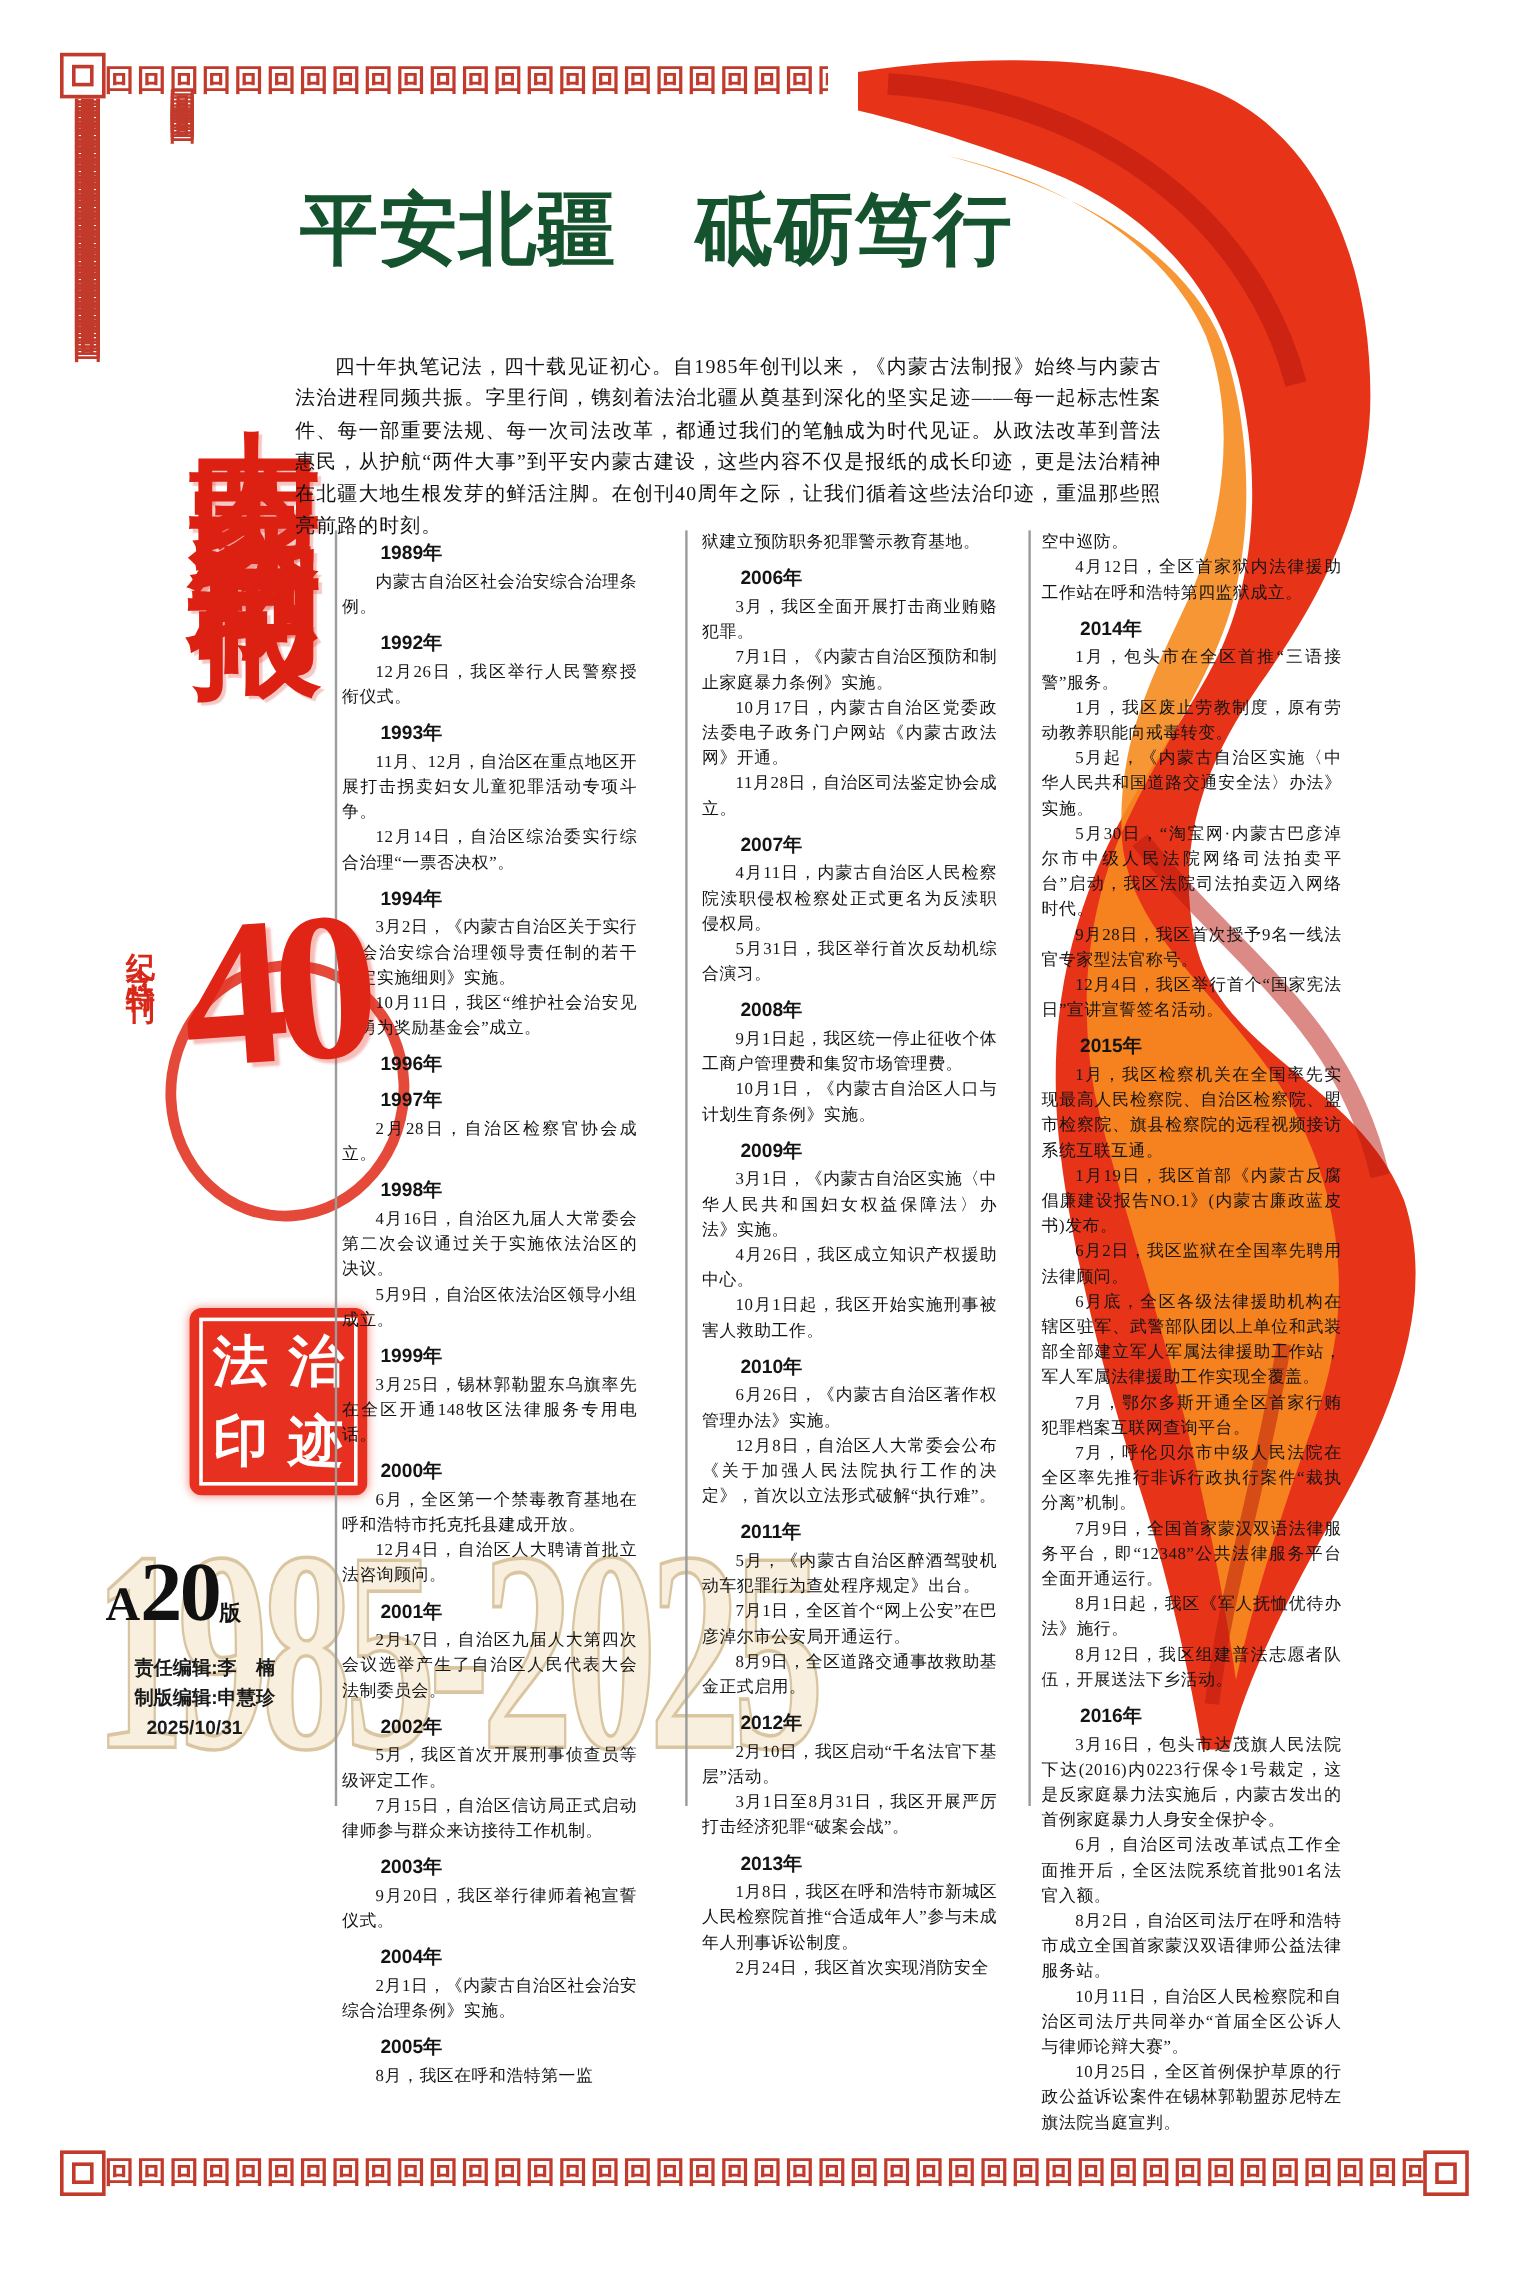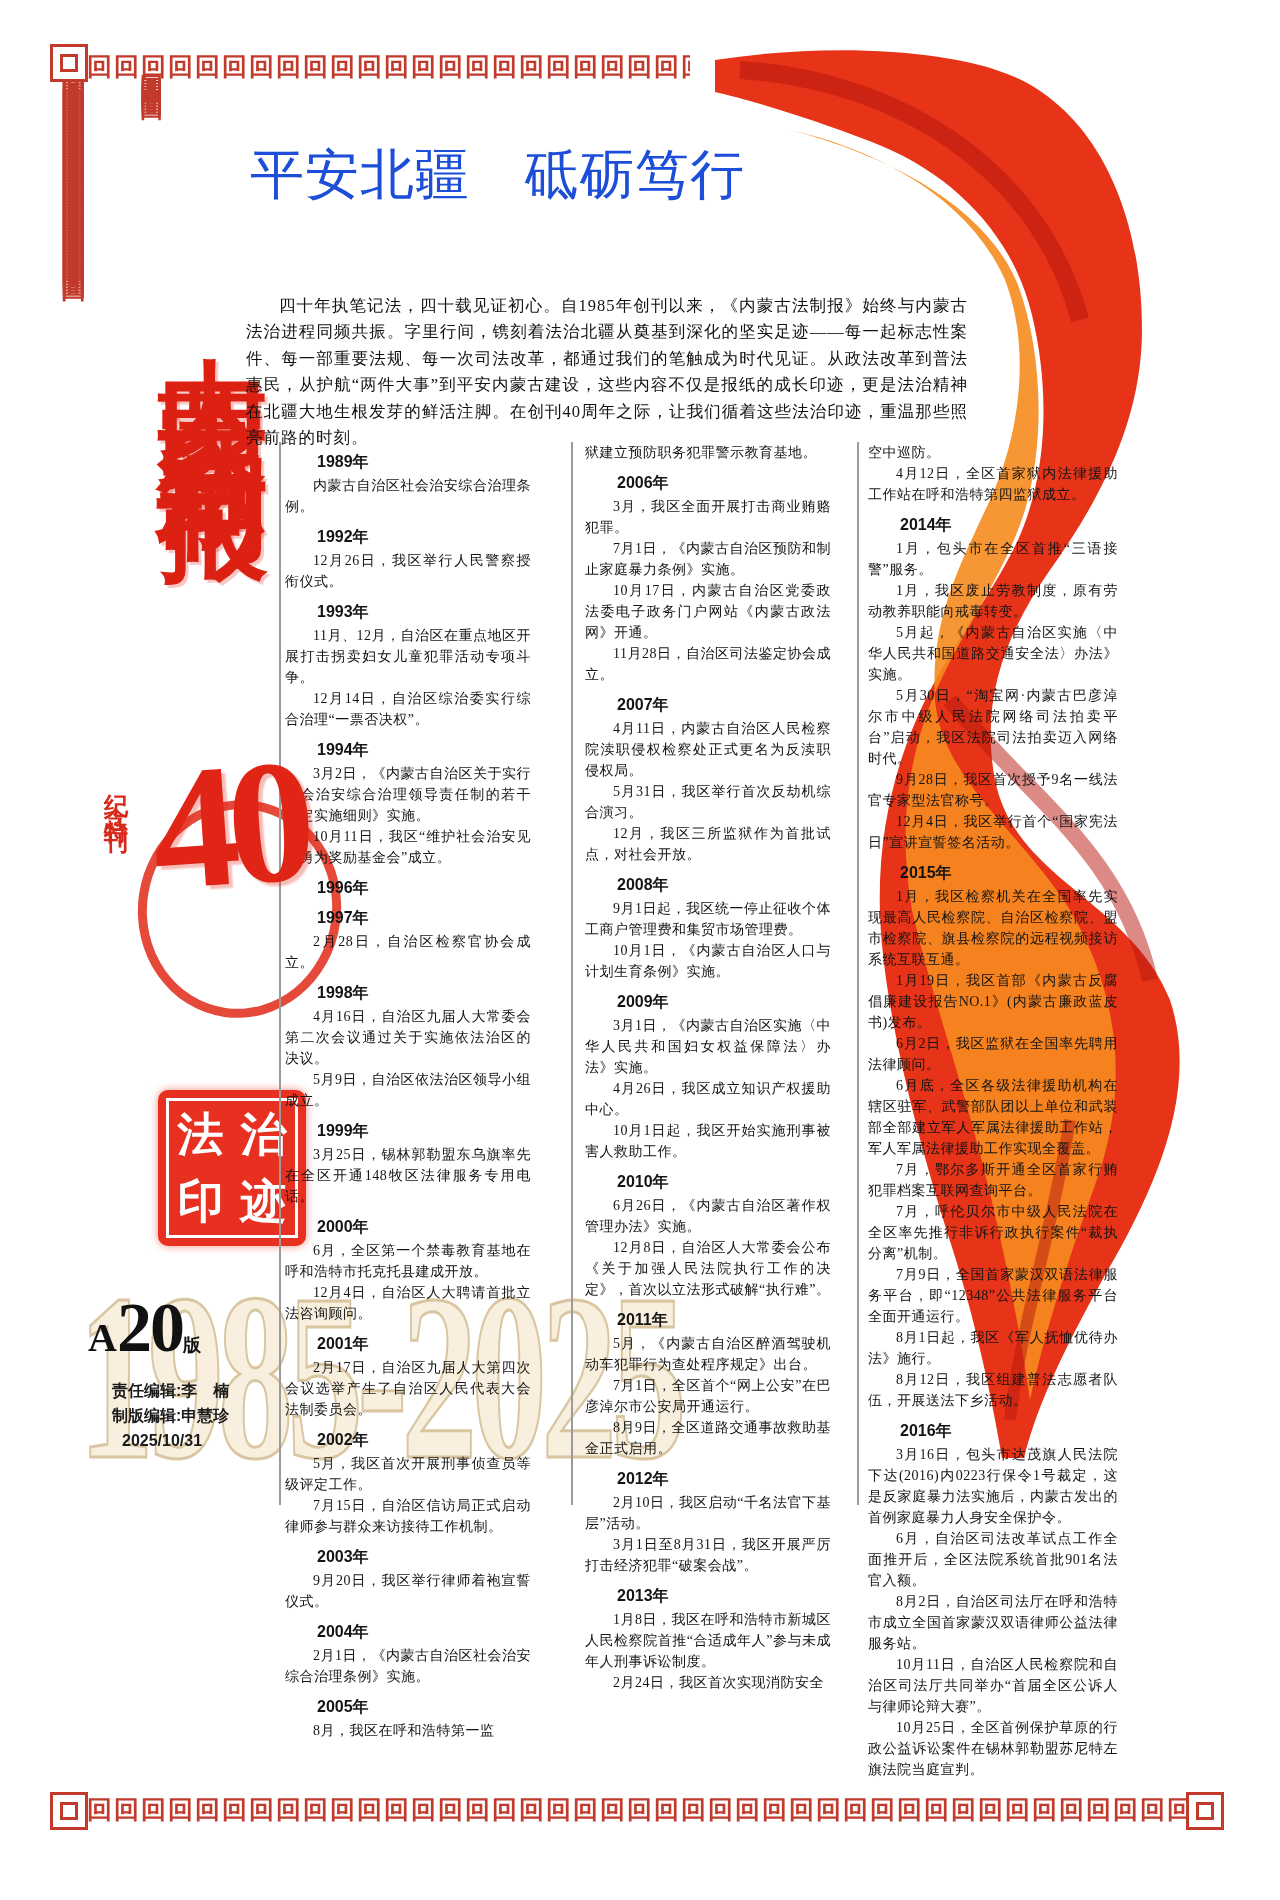--- a/index.html
+++ b/index.html
@@ -42,22 +42,22 @@
   .seal-inner span{display:flex;align-items:center;justify-content:center;color:#fff;
                    font-size:46px;font-weight:bold;}
   .edition{position:absolute;left:88px;top:1288px;z-index:3;display:flex;align-items:baseline;color:#111;}
   .ed-a{font-size:40px;font-weight:bold;}
   .ed-num{font-size:70px;font-weight:bold;letter-spacing:-2px;text-align:right;}
   .ed-unit{font-size:18px;font-weight:bold;}
   .credits{position:absolute;left:112px;top:1378px;z-index:3;font-family:"Liberation Sans",sans-serif;
            font-size:16px;font-weight:bold;line-height:25px;color:#1a1a1a;}
   .credits .date{margin-left:10px;}
   
-  .headline{position:absolute;left:250px;top:103px;width:720px;z-index:3;font-size:54px;
-            font-weight:400;color:#1d4ed8;letter-spacing:1px;white-space:nowrap;}
+  .headline{position:absolute;left:250px;top:103px;width:720px;z-index:3;font-size:65px;
+            font-weight:700;color:#14532d;letter-spacing:1px;white-space:nowrap;}
   .intro{position:absolute;left:246px;top:276px;width:722px;z-index:3;font-size:16.5px;
          line-height:26.5px;letter-spacing:1px;text-align:justify;text-indent:2em;color:#111;}
   
   .vdiv{position:absolute;top:442px;height:1063px;width:2px;background:#9b9b9b;z-index:3;}
   .col{position:absolute;top:442px;z-index:3;color:#141414;}
   .col p{margin:0;}
   .col .yr{font-family:"Liberation Sans",sans-serif;font-weight:bold;font-size:16px;
            text-indent:2em;margin:9px 0 3px 0;line-height:21px;}
   .col .entry{font-size:14px;line-height:21px;letter-spacing:.5px;text-align:justify;text-indent:2em;}
   .col .cont{text-indent:0;}
@@ -168,21 +168,20 @@
   <div class="col c2">
       <p class="entry cont">狱建立预防职务犯罪警示教育基地。</p>
       <p class="yr">2006年</p>
       <p class="entry">3月，我区全面开展打击商业贿赂犯罪。</p>
       <p class="entry">7月1日，《内蒙古自治区预防和制止家庭暴力条例》实施。</p>
       <p class="entry">10月17日，内蒙古自治区党委政法委电子政务门户网站《内蒙古政法网》开通。</p>
       <p class="entry">11月28日，自治区司法鉴定协会成立。</p>
       <p class="yr">2007年</p>
       <p class="entry">4月11日，内蒙古自治区人民检察院渎职侵权检察处正式更名为反渎职侵权局。</p>
       <p class="entry">5月31日，我区举行首次反劫机综合演习。</p>
-      <p class="entry">12月，我区三所监狱作为首批试点，对社会开放。</p>
       <p class="yr">2008年</p>
       <p class="entry">9月1日起，我区统一停止征收个体工商户管理费和集贸市场管理费。</p>
       <p class="entry">10月1日，《内蒙古自治区人口与计划生育条例》实施。</p>
       <p class="yr">2009年</p>
       <p class="entry">3月1日，《内蒙古自治区实施〈中华人民共和国妇女权益保障法〉办法》实施。</p>
       <p class="entry">4月26日，我区成立知识产权援助中心。</p>
       <p class="entry">10月1日起，我区开始实施刑事被害人救助工作。</p>
       <p class="yr">2010年</p>
       <p class="entry">6月26日，《内蒙古自治区著作权管理办法》实施。</p>
       <p class="entry">12月8日，自治区人大常委会公布《关于加强人民法院执行工作的决定》，首次以立法形式破解“执行难”。</p>

